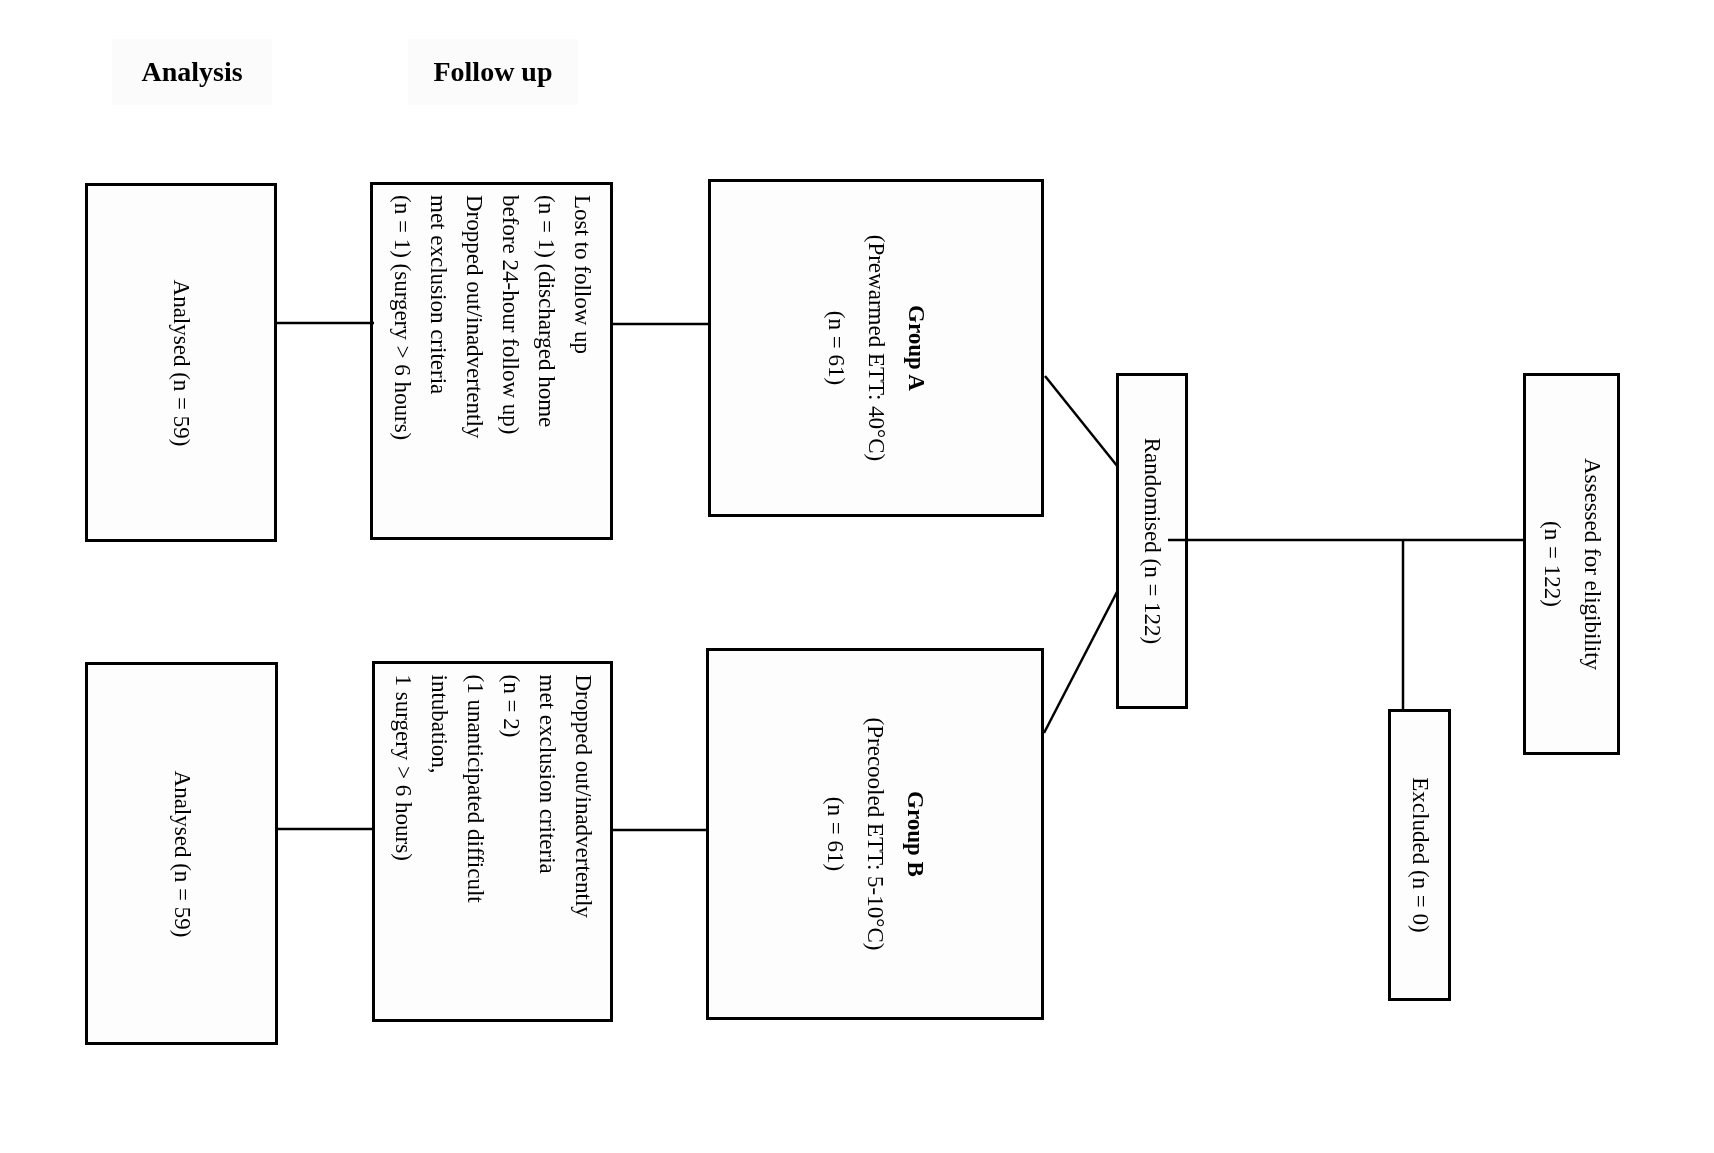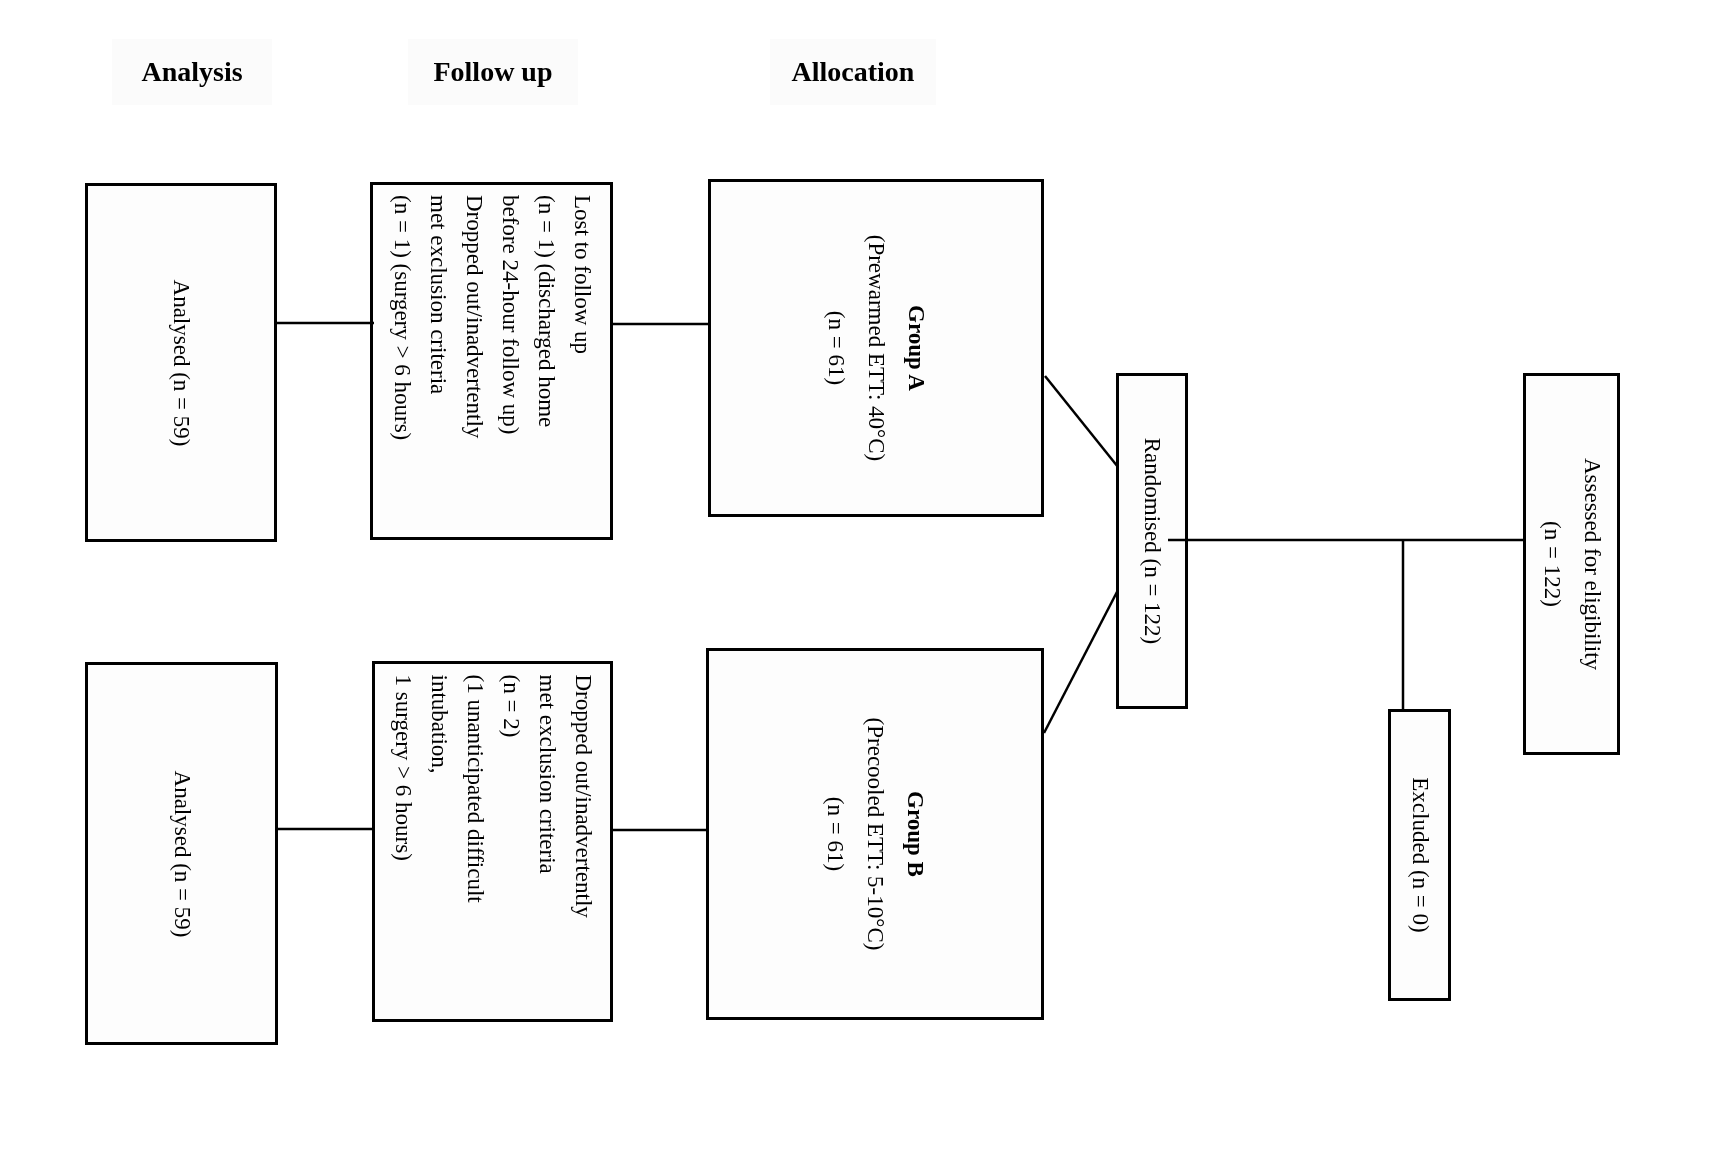--- a/index.html
+++ b/index.html
@@ -40,21 +40,20 @@
   .ln.bold{font-weight:bold;}
   #wires{position:absolute;left:0;top:0;z-index:3;pointer-events:none;}
 </style>
 </head>
 <body>
 
 <div id="canvas">
 
   <div class="hdr" style="left:408px;top:39px;width:170px;height:66px;">Follow up</div>
   <div class="hdr" style="left:112px;top:39px;width:160px;height:66px;">Analysis</div>
-  <div class="hdr" style="left:770px;top:39px;width:166px;height:66px;">Allocation</div>
 
   <svg id="wires" width="1714" height="1153" viewBox="0 0 1714 1153">
     <line x1="277" y1="323" x2="374" y2="323" stroke="#000" stroke-width="2.5"></line>
     <line x1="611" y1="324" x2="710" y2="324" stroke="#000" stroke-width="2.5"></line>
     <line x1="276" y1="829" x2="375" y2="829" stroke="#000" stroke-width="2.5"></line>
     <line x1="611" y1="830" x2="709" y2="830" stroke="#000" stroke-width="2.5"></line>
     <line x1="1168" y1="540" x2="1526" y2="540" stroke="#000" stroke-width="2.5"></line>
     <line x1="1403" y1="540" x2="1403" y2="712" stroke="#000" stroke-width="2.5"></line>
     <line x1="1045" y1="376" x2="1118" y2="467" stroke="#000" stroke-width="2.5"></line>
     <line x1="1044" y1="733" x2="1118" y2="590" stroke="#000" stroke-width="2.5"></line>

